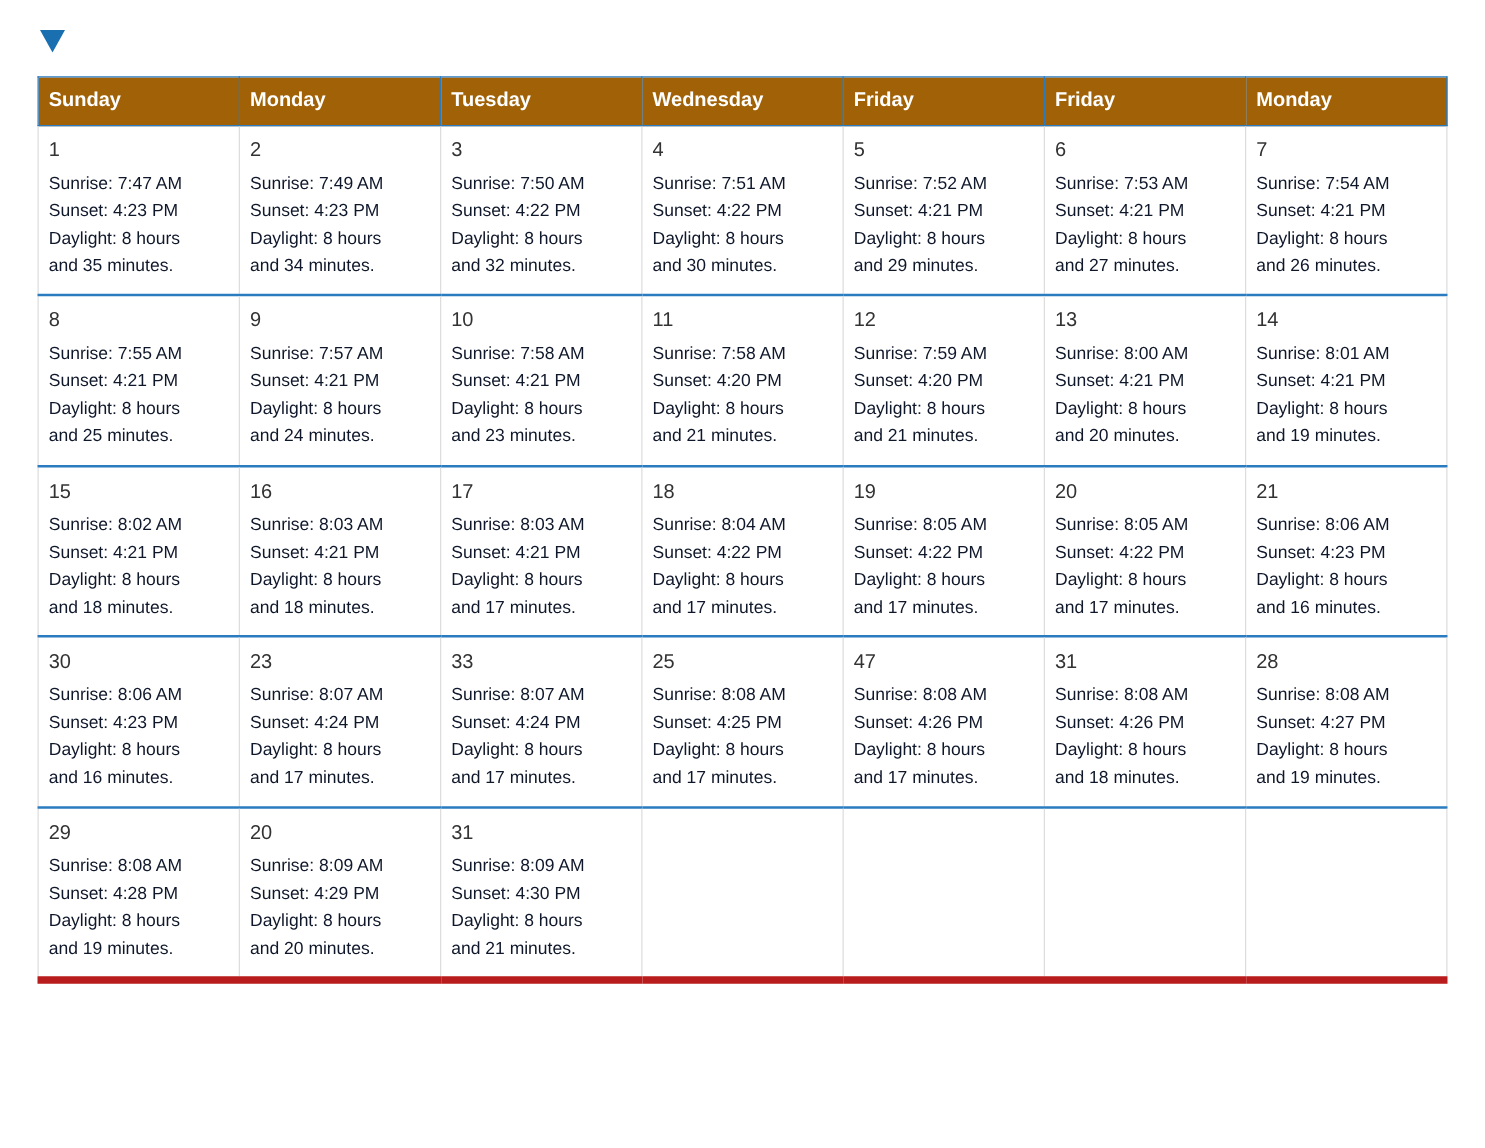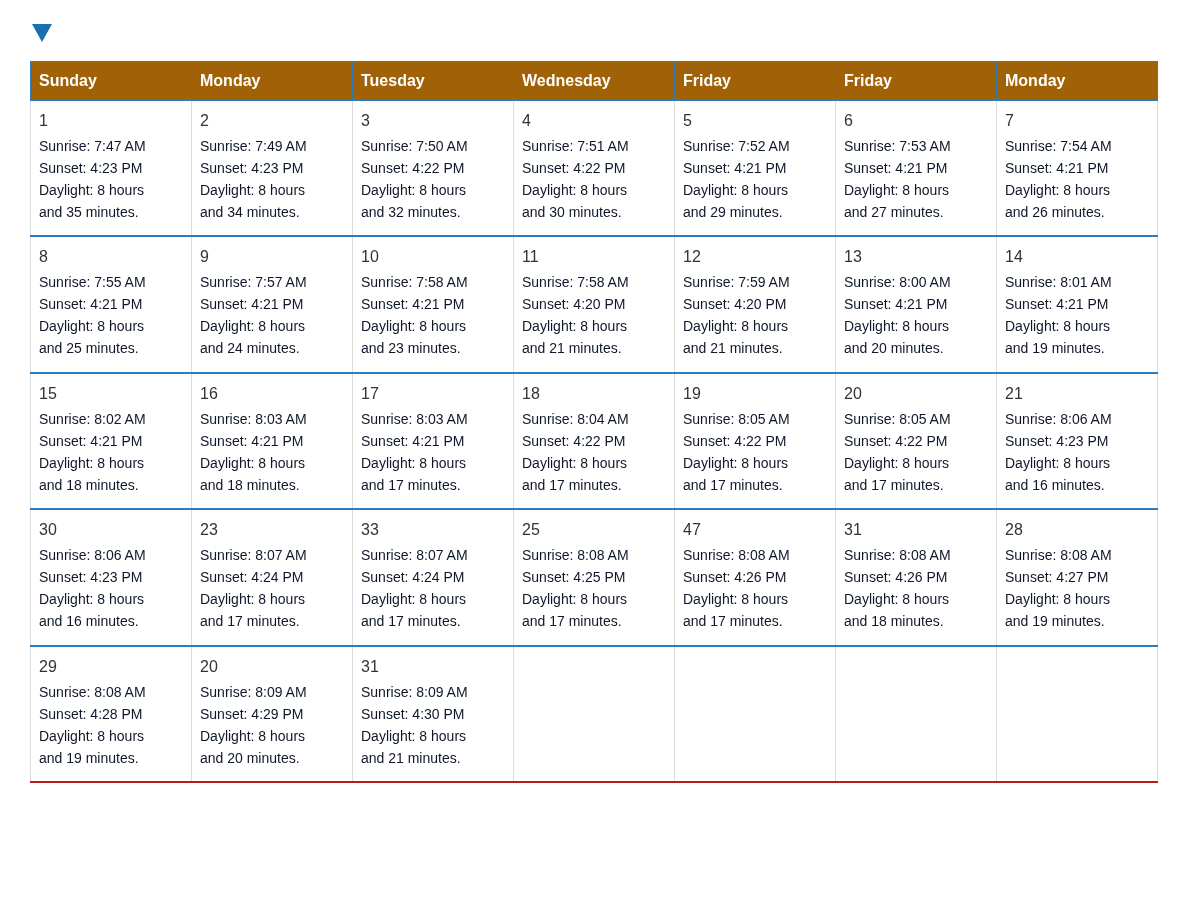--- a/index.html
+++ b/index.html
@@ -71,21 +71,21 @@
       padding: 8px 8px 12px 8px;
       font-size: 13.5px;
       color: #333;
       border-bottom: 2px solid #2a7bbf;
       border-right: 1px solid #ddd;
       border-left: 1px solid #ddd;
       line-height: 1.55;
       min-height: 100px;
     }
     tbody tr:last-child td {
-      border-bottom: 2px solid #b91c1c;
+      border-bottom: 6px solid #b91c1c;
     }
     .day-num {
       font-size: 16px;
       font-weight: normal;
       color: #333;
       display: block;
       margin-bottom: 2px;
     }
     .day-info {
       font-size: 14px;

